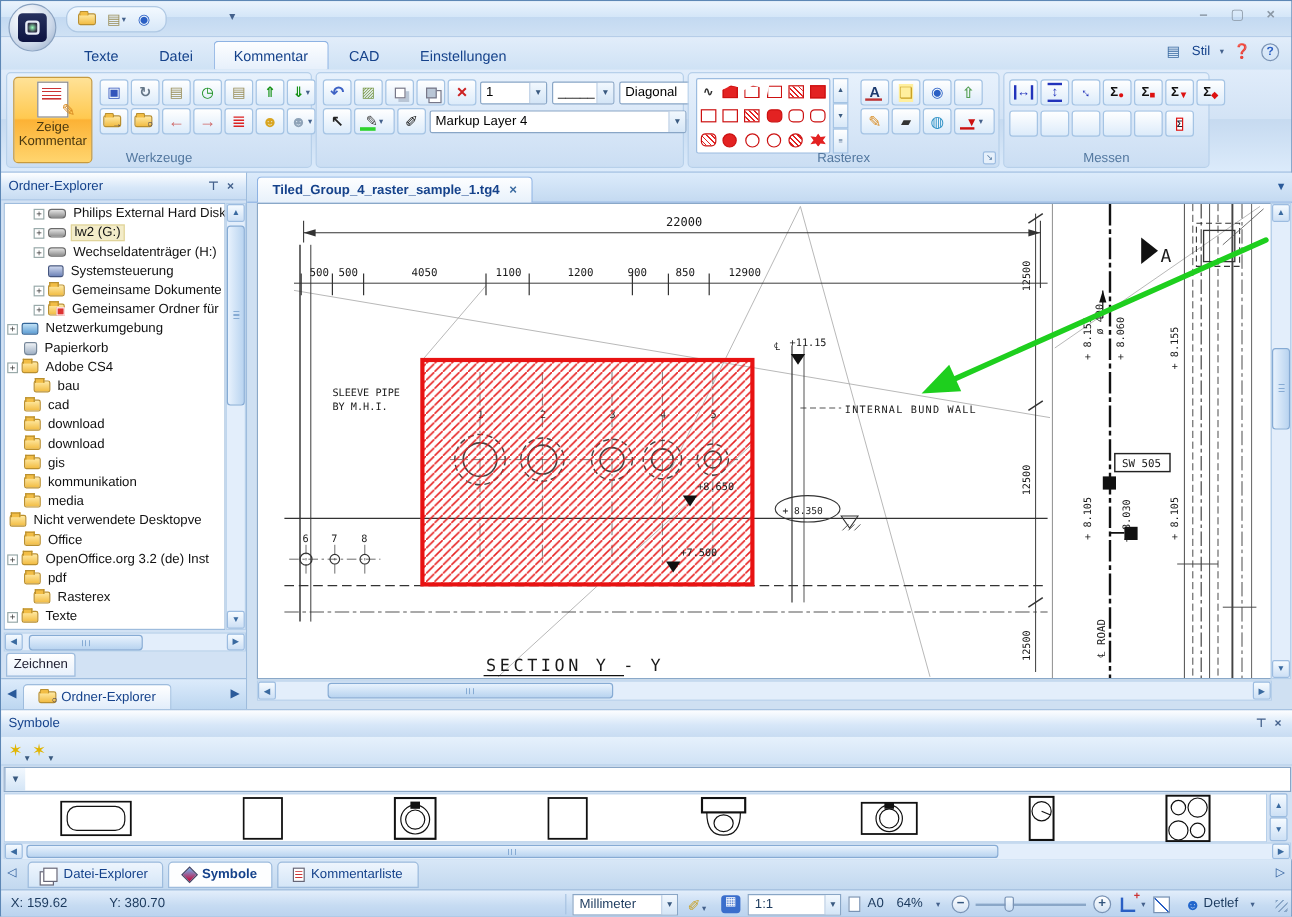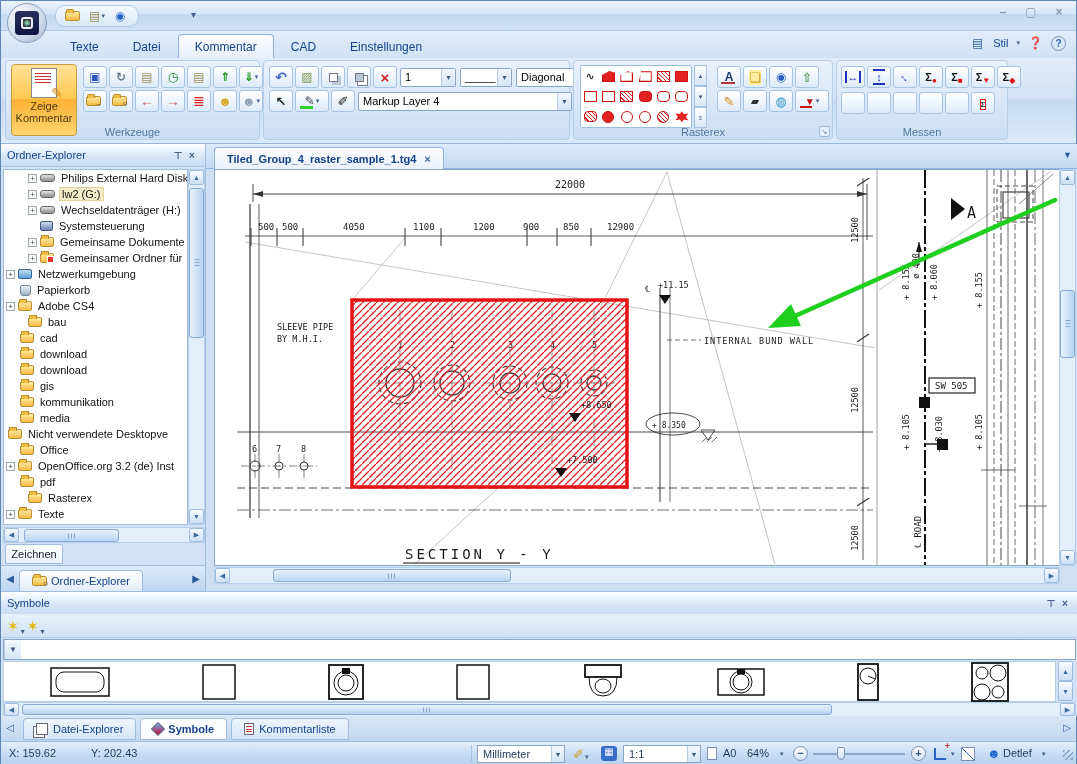--- a/index.html
+++ b/index.html
@@ -923,21 +923,21 @@
     <span class="btab">
         <span class="pagecmt"></span>
         <span>Kommentarliste</span>
       </span>
     <span style="flex:1"></span>
     <span class="navarrow" style="margin-top:4px">▷</span>
   </div>
 
   <div class="statusbar">
     <span class="st" style="left:8px">X: 159.62</span>
-    <span class="st" style="left:90px">Y: 202.43</span>
+    <span class="st" style="left:90px">Y: 380.70</span>
     <span class="vsep" style="left:470px"></span>
     <span class="scombo" style="left:476px; width:88px">
         <span class="cval">Millimeter</span>
         <span class="cdd">▼</span>
       </span>
     <span class="st" style="left:572px; color:#c9a227; font-size:13px">✐<span class="dd">▾</span></span>
     <span class="st" style="left:600px; width:16px; height:15px; background:#3a6ecc; color:#fff; text-align:center; border-radius:3px; font-size:10px; top:4px">▦</span>
     <span class="scombo" style="left:622px; width:78px">
         <span class="cval">1:1</span>
         <span class="cdd">▼</span>

